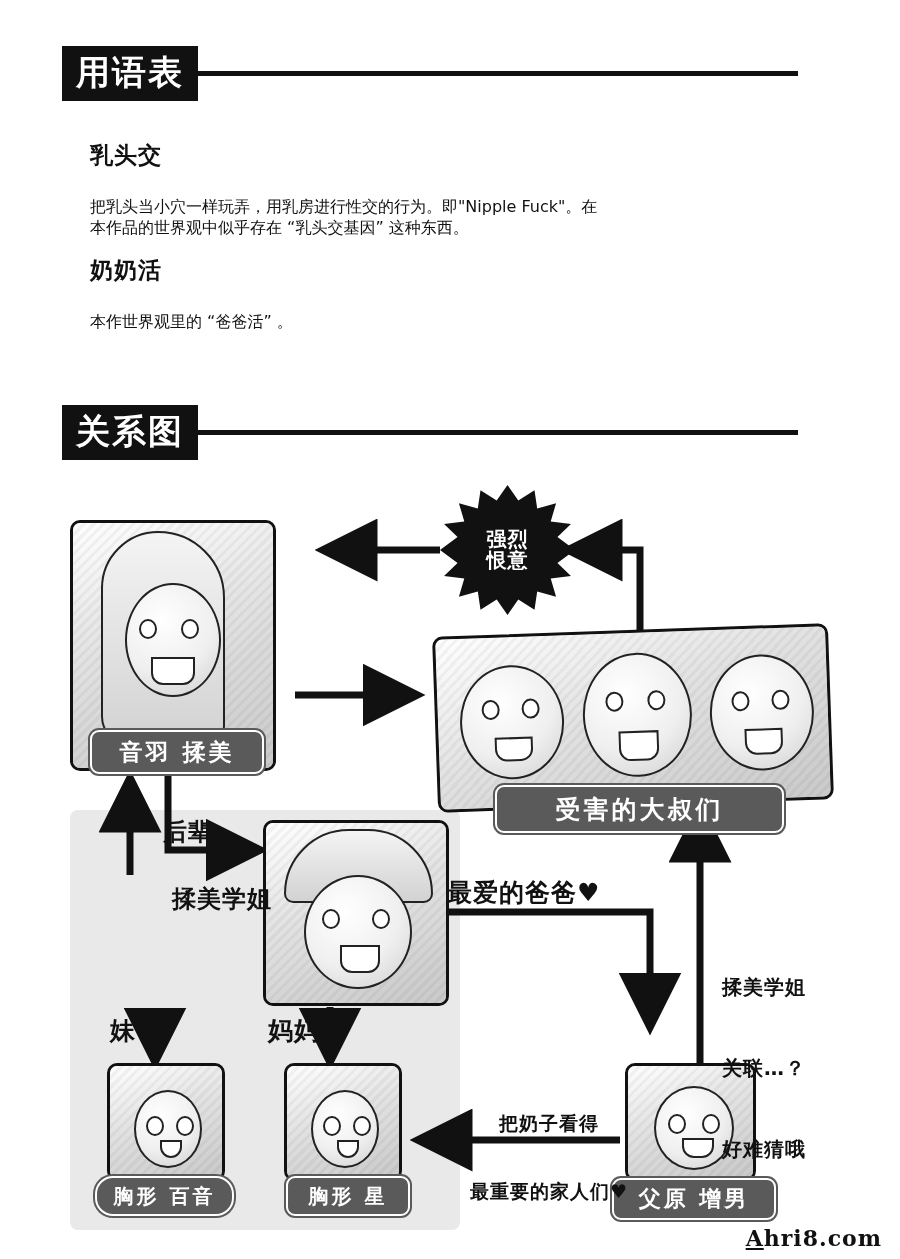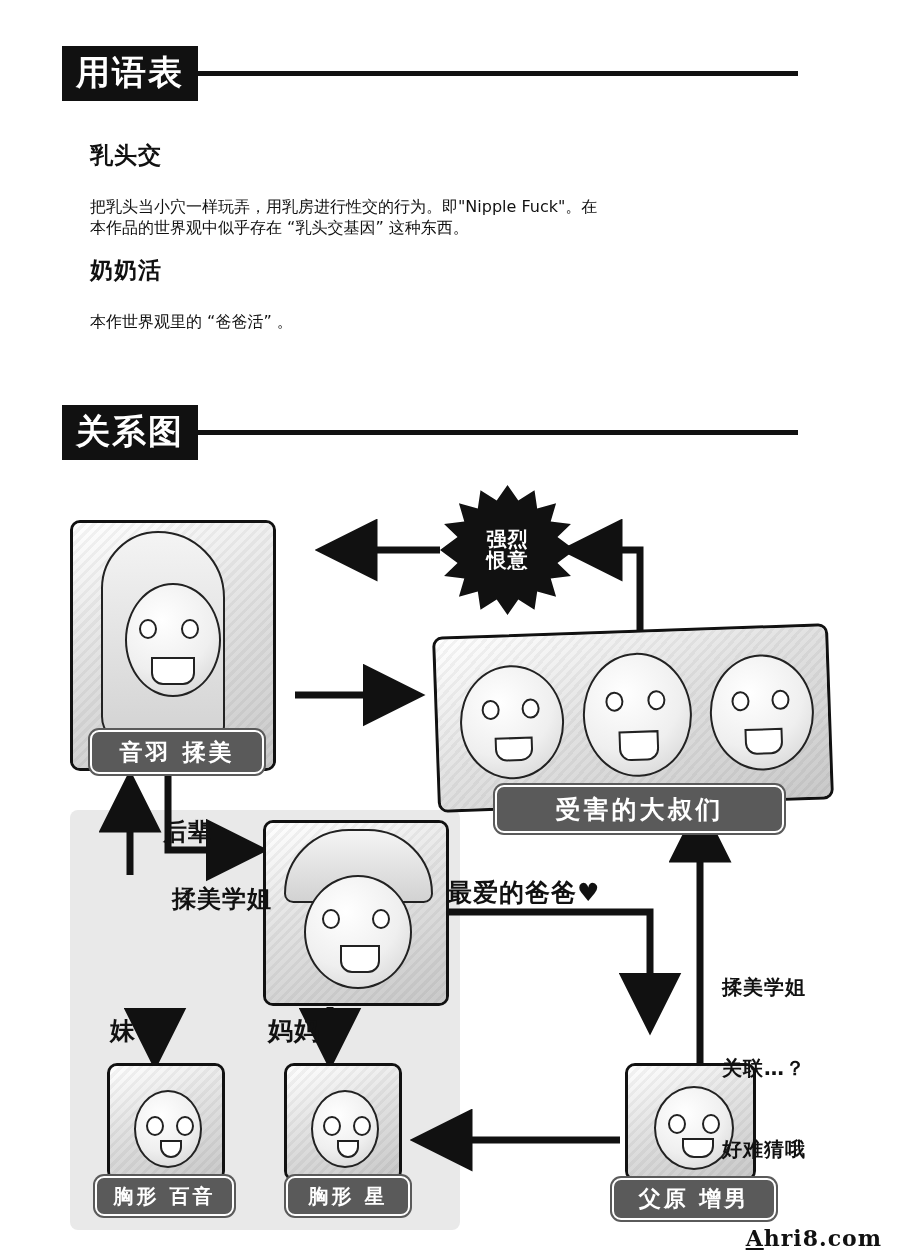--- a/index.html
+++ b/index.html
@@ -310,21 +310,21 @@
       <div class="mouth" style="left:74px; top:122px; width:36px; height:24px;"></div>
     </div>
 
     <div class="card" style="left:107px; top:583px; width:112px; height:112px;">
       <div class="art"></div>
       <div class="face" style="left:24px; top:24px; width:64px; height:74px;"></div>
       <div class="eye" style="left:36px; top:50px;"></div>
       <div class="eye" style="left:66px; top:50px;"></div>
       <div class="mouth" style="left:50px; top:74px; width:18px; height:14px;"></div>
     </div>
-    <div class="plate" style="left:95px; top:696px; width:135px; height:36px; font-size:20px;">
+    <div class="plate" style="left:95px; top:696px; width:135px; height:36px; font-size:20px;border-radius:18px;">
       <span>胸形 百音</span>
     </div>
 
     <div class="card" style="left:284px; top:583px; width:112px; height:112px;">
       <div class="art"></div>
       <div class="face" style="left:24px; top:24px; width:64px; height:74px;"></div>
       <div class="eye" style="left:36px; top:50px;"></div>
       <div class="eye" style="left:66px; top:50px;"></div>
       <div class="mouth" style="left:50px; top:74px; width:18px; height:14px;"></div>
     </div>
@@ -342,20 +342,24 @@
     <div class="plate" style="left:612px; top:698px; width:160px; height:38px; font-size:22px;">
       <span>父原 增男</span>
     </div>
 
     <div class="lbl" style="left:163px; top:330px; font-size:24px;margin-top:8px;"><span>后辈</span></div>
     <div class="lbl" style="left:132px; top:405px; font-size:24px;margin-left:40px;"><span>揉美学姐</span></div>
     <div class="lbl" style="left:447px; top:398px; font-size:25px;"><span>最爱的爸爸♥</span></div>
     <div class="lbl" style="left:110px; top:536px; font-size:25px;"><span>妹</span></div>
     <div class="lbl" style="left:268px; top:536px; font-size:25px;"><span>妈妈</span></div>
 
+    <div class="lbl" style="left:470px; top:586px; font-size:19px; text-align:center;">
+      <div>把奶子看得</div>
+      <div>最重要的家人们♥</div>
+    </div>
 
     <div class="lbl" style="left:722px; top:440px; font-size:20px; line-height:1.35;">
       <div>揉美学姐</div>
       <div>关联…？</div>
       <div>好难猜哦</div>
     </div>
 
   </div>
 
   <div class="watermark">

